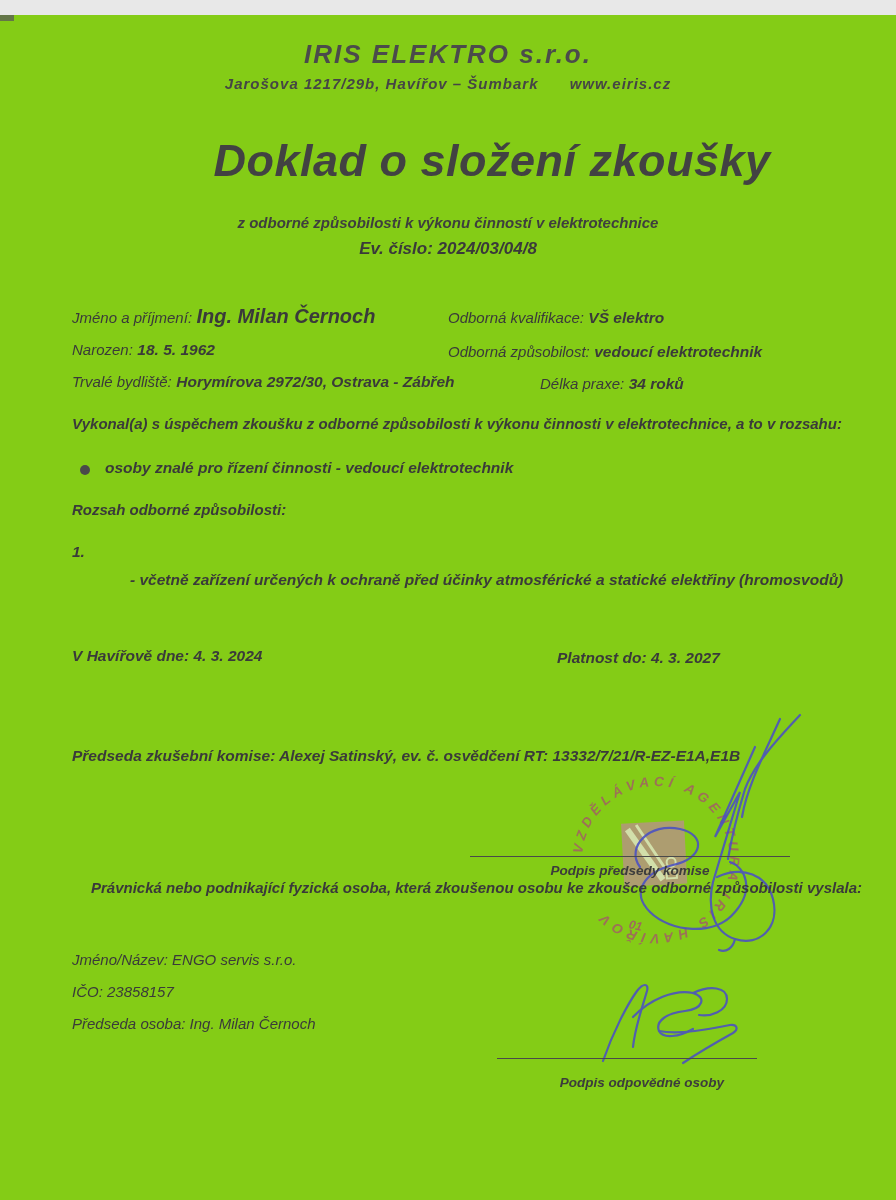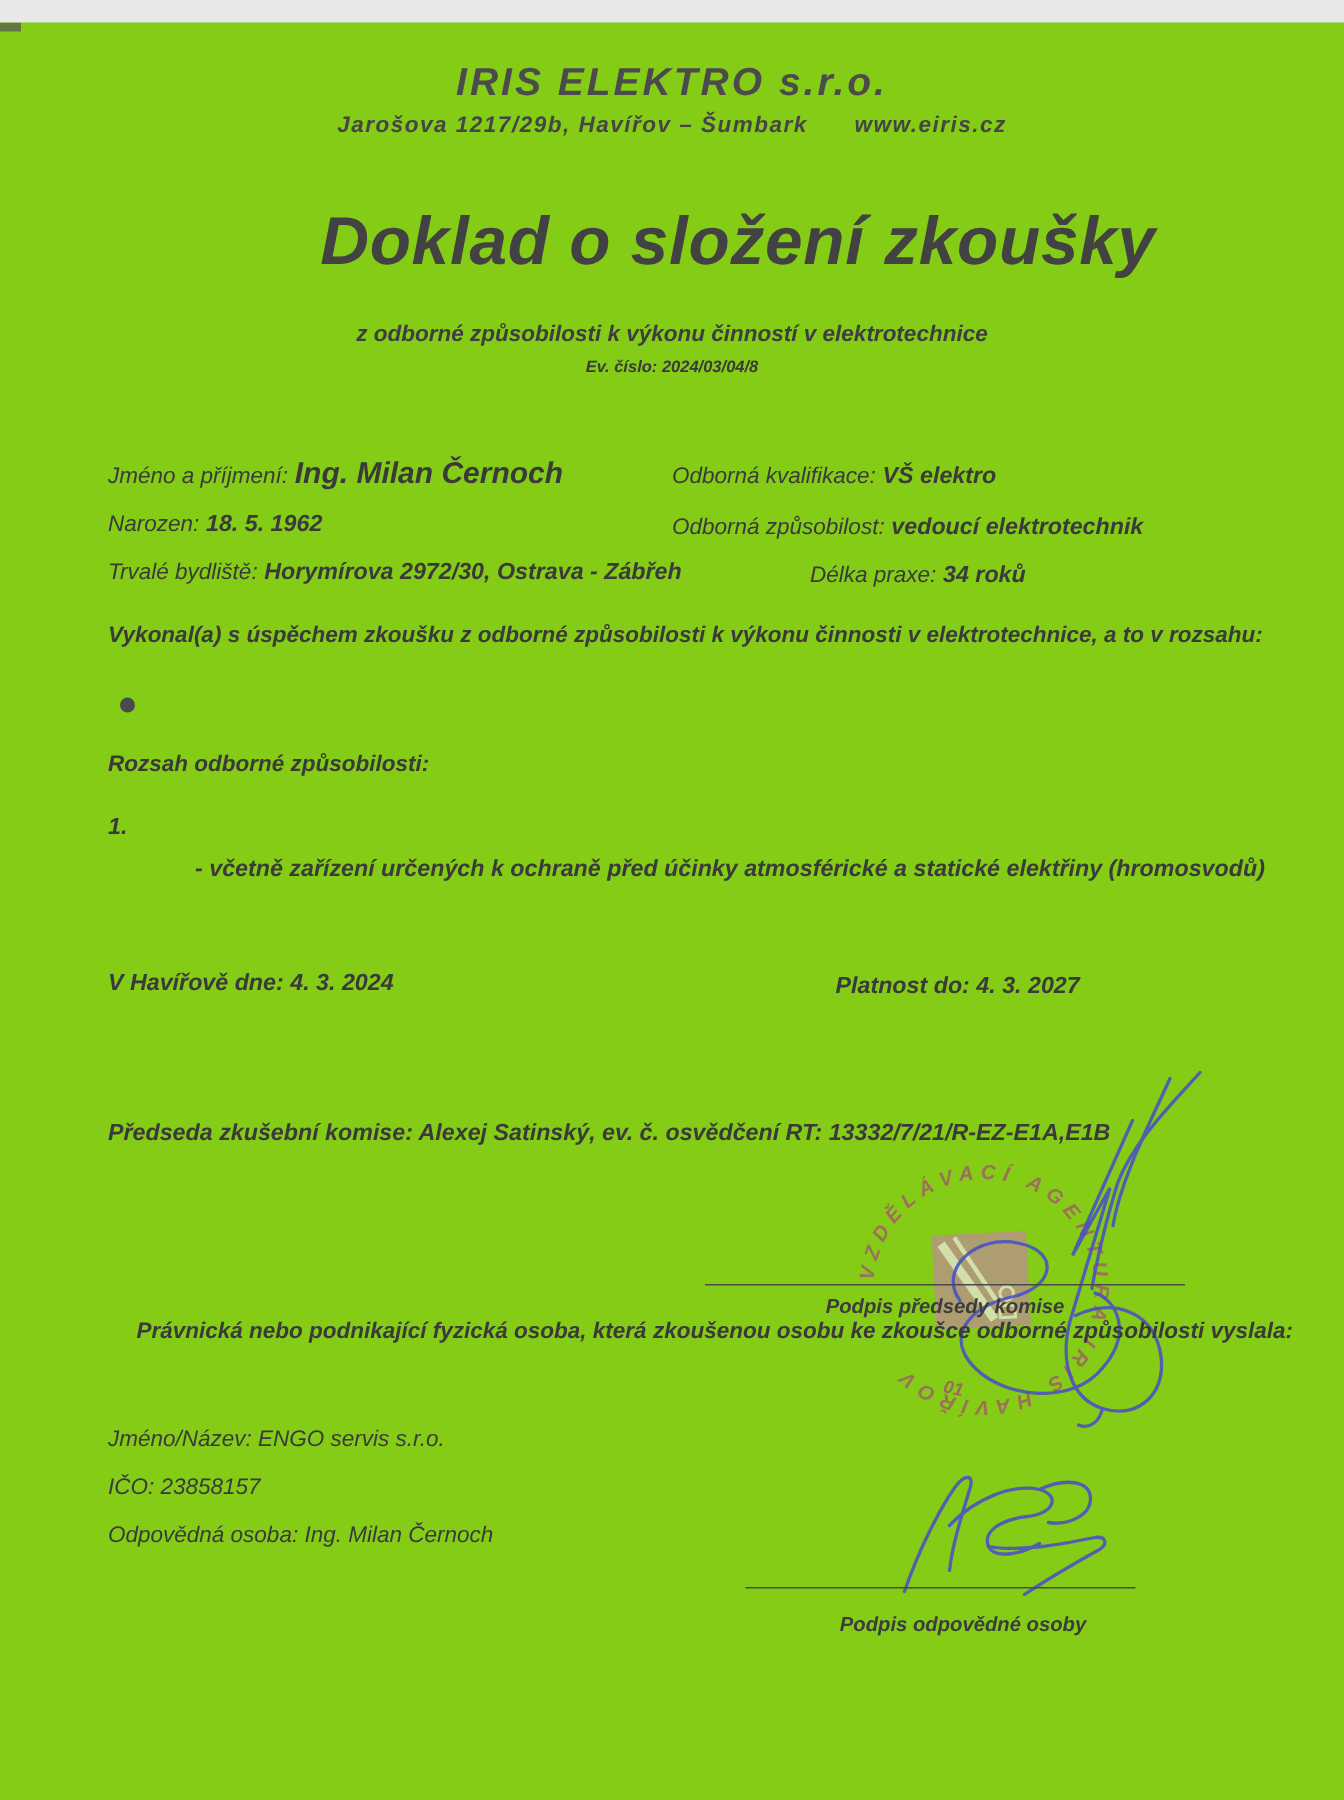--- a/index.html
+++ b/index.html
@@ -11,21 +11,21 @@
   .abs{position:absolute;}
   .center{width:100%;text-align:center;}
   .corner-mark{position:absolute;top:0;left:0;width:14px;height:6px;background:#5a5a5a;opacity:.75;}
 
   .company{top:24px;font-size:26px;font-weight:bold;letter-spacing:2px;color:#4b4b4b;}
   .address-line{top:60px;font-size:15px;font-weight:bold;letter-spacing:1px;color:#454545;}
   .address-line .site{margin-left:26px;}
 
   .doc-title{top:120px;font-size:45px;font-weight:bold;color:#424242;letter-spacing:.5px;padding-left:44px;}
   .doc-subtitle{top:199px;font-size:15px;font-weight:bold;color:#3e3e3e;}
-  .doc-ev{top:224px;font-size:11px;font-weight:bold;color:#3a3a3a;}
+  .doc-ev{top:224px;font-size:17px;font-weight:bold;color:#3a3a3a;}
 
   .lbl{font-weight:normal;font-size:15px;}
   .val{font-weight:bold;font-size:15.5px;}
   .val-lg{font-weight:bold;font-size:20px;}
 
   .row-name{top:290px;left:72px;}
   .row-qual{top:294px;left:448px;}
   .row-born{top:326px;left:72px;}
   .row-comp{top:328px;left:448px;}
   .row-res{top:358px;left:72px;}
@@ -100,20 +100,21 @@
     <span class="lbl">Trvalé bydliště:</span>
     <span class="val">Horymírova 2972/30, Ostrava - Zábřeh</span>
   </div>
   <div class="abs row-prac">
     <span class="lbl">Délka praxe:</span>
     <span class="val">34 roků</span>
   </div>
 
   <div class="abs statement">Vykonal(a) s úspěchem zkoušku z odborné způsobilosti k výkonu činnosti v elektrotechnice, a to v rozsahu:</div>
   <div class="abs bullet-dot"></div>
+  <div class="abs bullet-text">osoby znalé pro řízení činnosti - vedoucí elektrotechnik</div>
 
   <div class="abs scope-heading">Rozsah odborné způsobilosti:</div>
   <div class="abs item-num">1.</div>
   <div class="abs item-line2">- včetně zařízení určených k ochraně před účinky atmosférické a statické elektřiny (hromosvodů)</div>
 
   <div class="abs issued">
     <span>V Havířově dne:</span>
     <span>4. 3. 2024</span>
   </div>
   <div class="abs validity">
@@ -160,21 +161,21 @@
   <div class="abs legal-heading">Právnická nebo podnikající fyzická osoba, která zkoušenou osobu ke zkoušce odborné způsobilosti vyslala:</div>
   <div class="abs org-row">
     <span>Jméno/Název:</span>
     <span>ENGO servis s.r.o.</span>
   </div>
   <div class="abs ico-row">
     <span>IČO:</span>
     <span>23858157</span>
   </div>
   <div class="abs resp-row">
-    <span>Odpovědná osoba:</span>
+    <span>Předseda osoba:</span>
     <span>Ing. Milan Černoch</span>
   </div>
 
   <svg class="abs sig2-svg" viewBox="0 0 190 90">
     <g fill="none" stroke="#4a50c4" stroke-width="2.2" stroke-linecap="round" opacity="0.88">
       <path d="M28,84 C38,55 52,28 62,14 C68,6 74,6 72,14 C68,28 60,50 58,70"></path>
       <path d="M58,40 C75,22 100,12 118,16 C132,20 128,32 110,34 C92,36 80,44 84,54 C88,62 104,60 118,52"></path>
       <path d="M118,16 C135,8 152,10 152,22 C152,34 136,40 124,38"></path>
       <path d="M84,54 C105,58 135,52 155,48 C162,47 164,52 158,56 C140,66 120,78 108,86"></path>
     </g>

